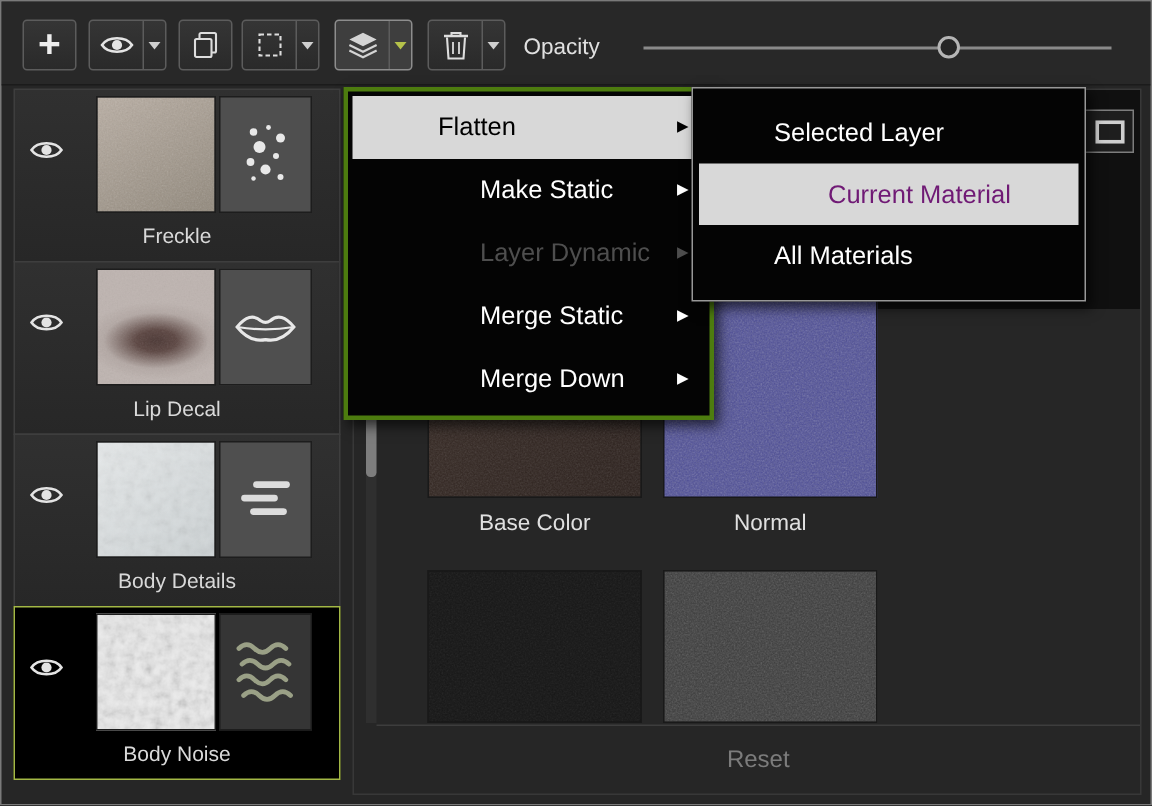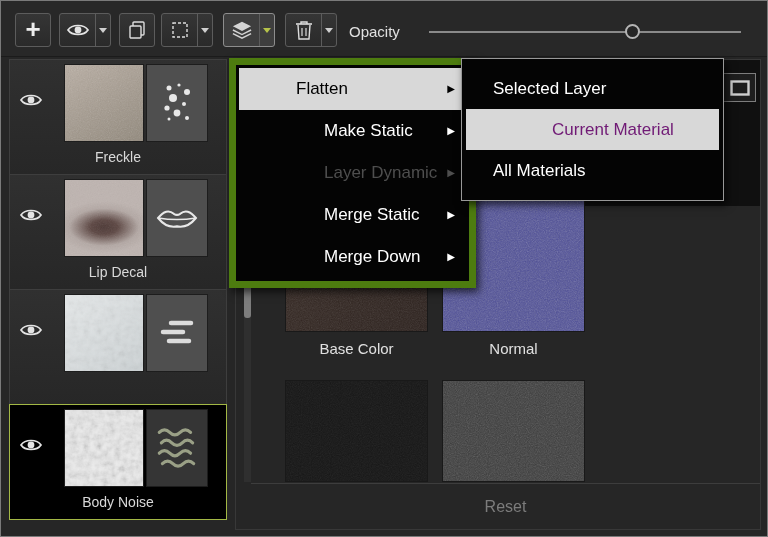--- a/index.html
+++ b/index.html
@@ -47,28 +47,28 @@
   .card{position:absolute;border:1px solid #191919;overflow:hidden;cursor:pointer}
   .c-base{left:49px;top:134px;width:143px;height:138px;background:linear-gradient(135deg,#392c26,#2b201c)}
   .c-normal{left:206px;top:134px;width:143px;height:138px;background:#4e4e97}
   .c-dark1{left:49px;top:320px;width:143px;height:102px;background:#161616}
   .c-dark2{left:206px;top:320px;width:143px;height:102px;background:#3b3b3b}
   .clabel{position:absolute;width:143px;text-align:center;top:280px;font-size:15px;color:#e0e0e0}
   .cl-0{left:49px}.cl-1{left:206px}
   .reset-bar{position:absolute;left:15px;right:0;bottom:0;height:46px;border-top:1px solid #3d3d3d;display:flex;align-items:center;justify-content:center;font-size:16px;color:#7c7c7c;cursor:pointer}
 
   
-  .menu{position:absolute;left:228px;top:57px;width:247px;background:#040404;border:7px solid #4d7c0f;padding:3px 0;z-index:10;box-shadow:3px 4px 8px rgba(0,0,0,.65)}
+  .menu{position:absolute;left:228px;top:57px;width:247px;background:#040404;border:3px solid #4d7c0f;padding:3px 0;z-index:10;box-shadow:3px 4px 8px rgba(0,0,0,.65)}
   .mitem{position:relative;height:42px;line-height:42px;padding-left:88px;font-size:17px;color:#fff;cursor:pointer}
   .mitem .sarr{position:absolute;right:14px;top:0;font-size:10px}
   .mitem.hl{background:#d8d8d8;color:#000;margin:0 3px;padding-left:57px}
   .mitem.hl .sarr{right:11px}
   .mitem.dis{color:#4e4e4e;cursor:default}
   .submenu{position:absolute;left:460px;top:57px;width:263px;background:#040404;border:1px solid #989898;padding:9px 0;z-index:11;box-shadow:3px 4px 8px rgba(0,0,0,.65)}
-  .sitem{height:41px;line-height:41px;padding-left:31px;font-size:17px;color:#fff;cursor:pointer}
+  .sitem{height:41px;line-height:41px;padding-left:54px;font-size:17px;color:#fff;cursor:pointer}
   .sitem.hl{background:#d8d8d8;color:#701a75;margin:0 4px;padding-left:86px}
 </style>
 </head>
 <body>
 
 <svg width="0" height="0" style="position:absolute">
   <defs>
     <filter id="fN" x="0" y="0" width="100%" height="100%">
       <feTurbulence type="fractalNoise" baseFrequency="0.9" numOctaves="2" seed="5"></feTurbulence>
       <feColorMatrix type="saturate" values="0"></feColorMatrix>
@@ -218,20 +218,21 @@
       </div>
       <div class="lmask">
         <svg width="40" height="32" viewBox="0 0 40 30">
           <g stroke="#dcdcdc" stroke-width="4.5" stroke-linecap="round" fill="none">
             <path d="M14 5 H34"></path>
               <path d="M6 14 H26"></path>
               <path d="M12 23 H32"></path>
           </g>
         </svg>
       </div>
+      <div class="llabel">Body Details</div>
     </div>
 
     <div class="litem selected">
       <span class="leye">
         <svg width="24" height="18" viewBox="0 0 24 18">
             <use href="#eyeShape"></use>
           </svg>
       </span>
       <div class="lthumb t-noise">
         <svg class="fx" style="opacity:.5">

